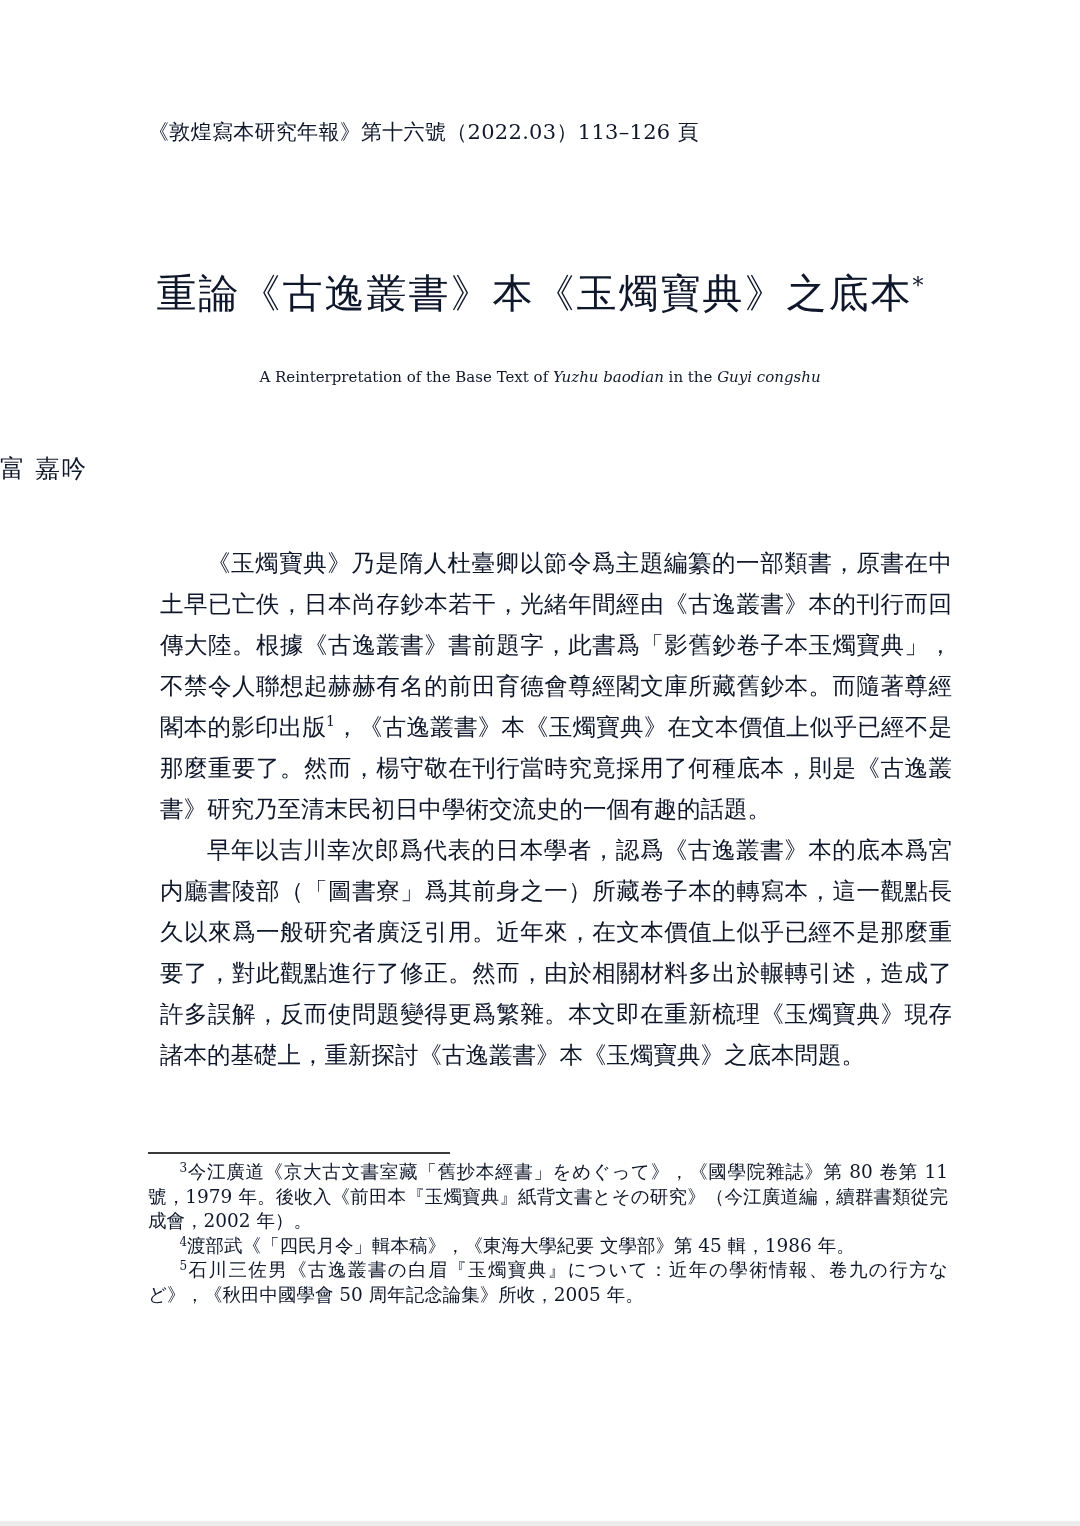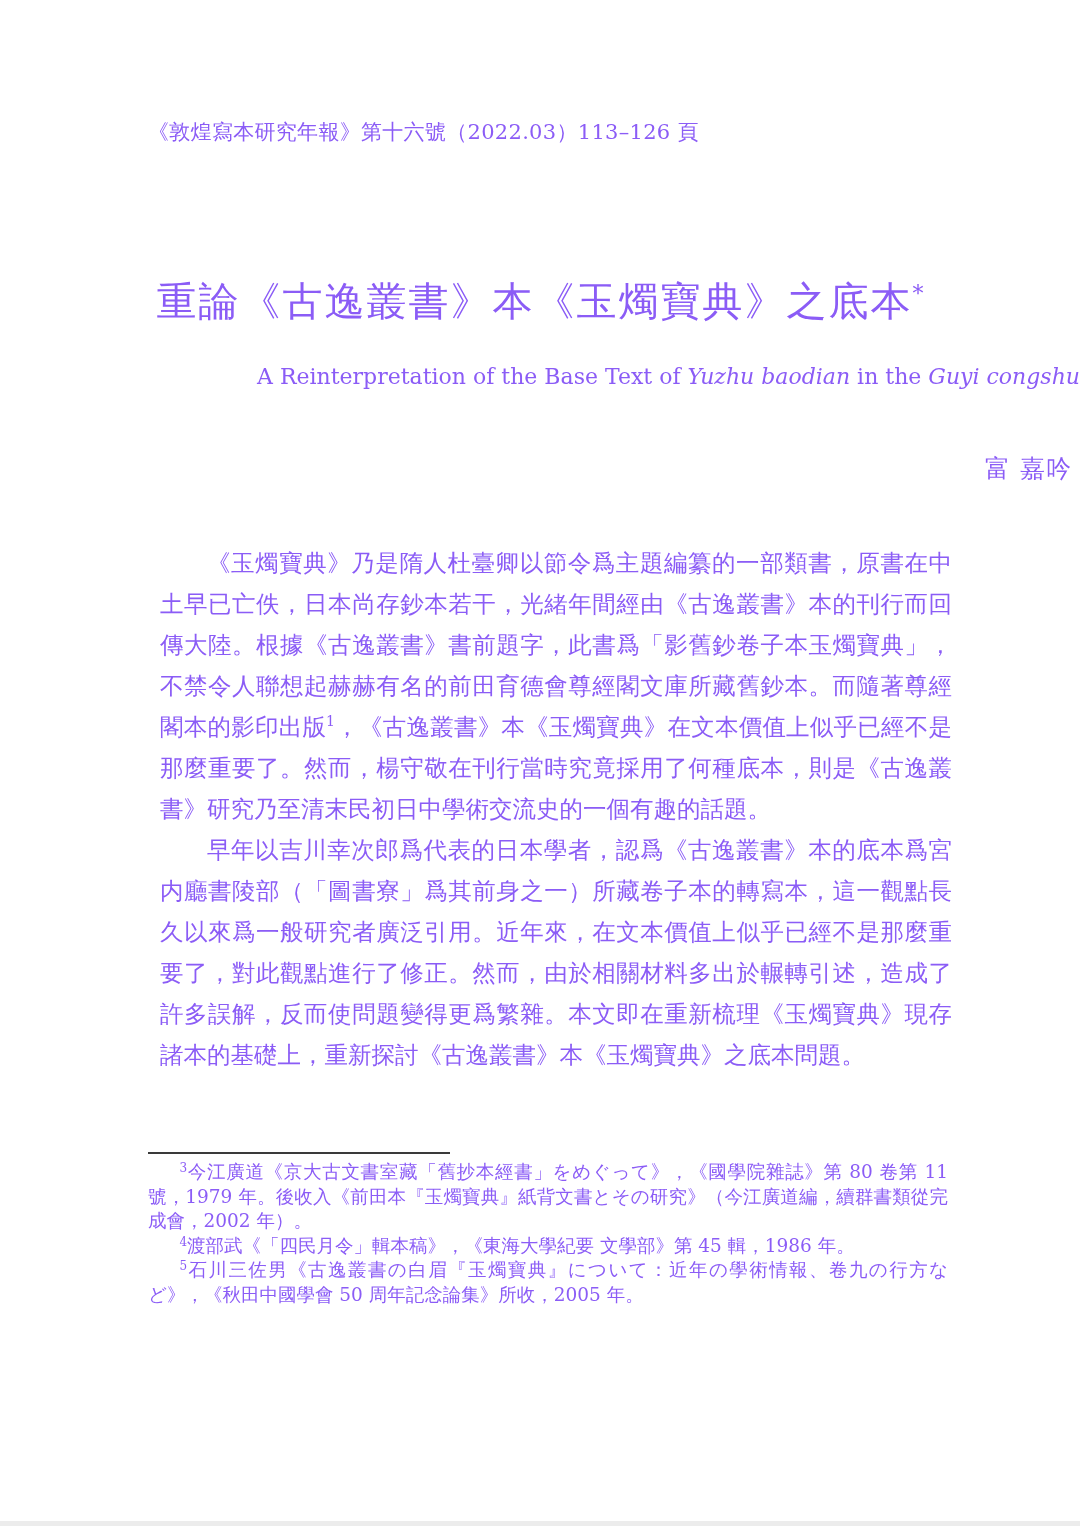--- a/index.html
+++ b/index.html
@@ -1,35 +1,35 @@
 <!DOCTYPE html>
 <html><head>
 <meta charset="utf-8">
 <style>
   html,body{margin:0;padding:0;background:#ffffff;}
   .page{
     position:relative;width:1080px;height:1526px;background:#ffffff;
-    font-family:"DejaVu Serif","Liberation Serif",serif;color:#8b5cf6;
+    font-family:"DejaVu Serif","Liberation Serif",serif;color:#0f172a;
     overflow:hidden;
   }
   .running-header{
     position:absolute;left:148px;top:118px;font-size:21px;line-height:28px;
     letter-spacing:.3px;white-space:nowrap;
   }
   .title{
-    position:absolute;left:0;right:0;top:260px;margin:8px;text-align:center;
+    position:absolute;left:0;right:0;top:260px;margin:0;text-align:center;
     font-size:40px;font-weight:400;line-height:52px;letter-spacing:2px;
   }
   .title sup{font-size:22px;vertical-align:14px;letter-spacing:0;}
   .subtitle{
-    position:absolute;left:0;right:0;top:362px;text-align:right;
-    font-size:22px;line-height:30px;
+    position:absolute;left:0;right:0;top:362px;text-align:center;
+    font-size:15px;line-height:30px;
   }
   .author{
-    position:absolute;left:0;right:8px;top:452px;text-align:right;
+    position:absolute;left:0;right:8px;top:452px;text-align:left;
     font-size:25px;line-height:34px;letter-spacing:1px;
   }
   .body{
     position:absolute;left:160px;top:543px;width:792px;
     font-size:23.5px;line-height:41px;text-align:justify;
   }
   .body p{margin:0;text-indent:2em;}
   .body sup{font-size:14px;vertical-align:9px;line-height:0;}
   .fn-rule{
     position:absolute;left:148px;top:1152px;width:302px;height:0;

